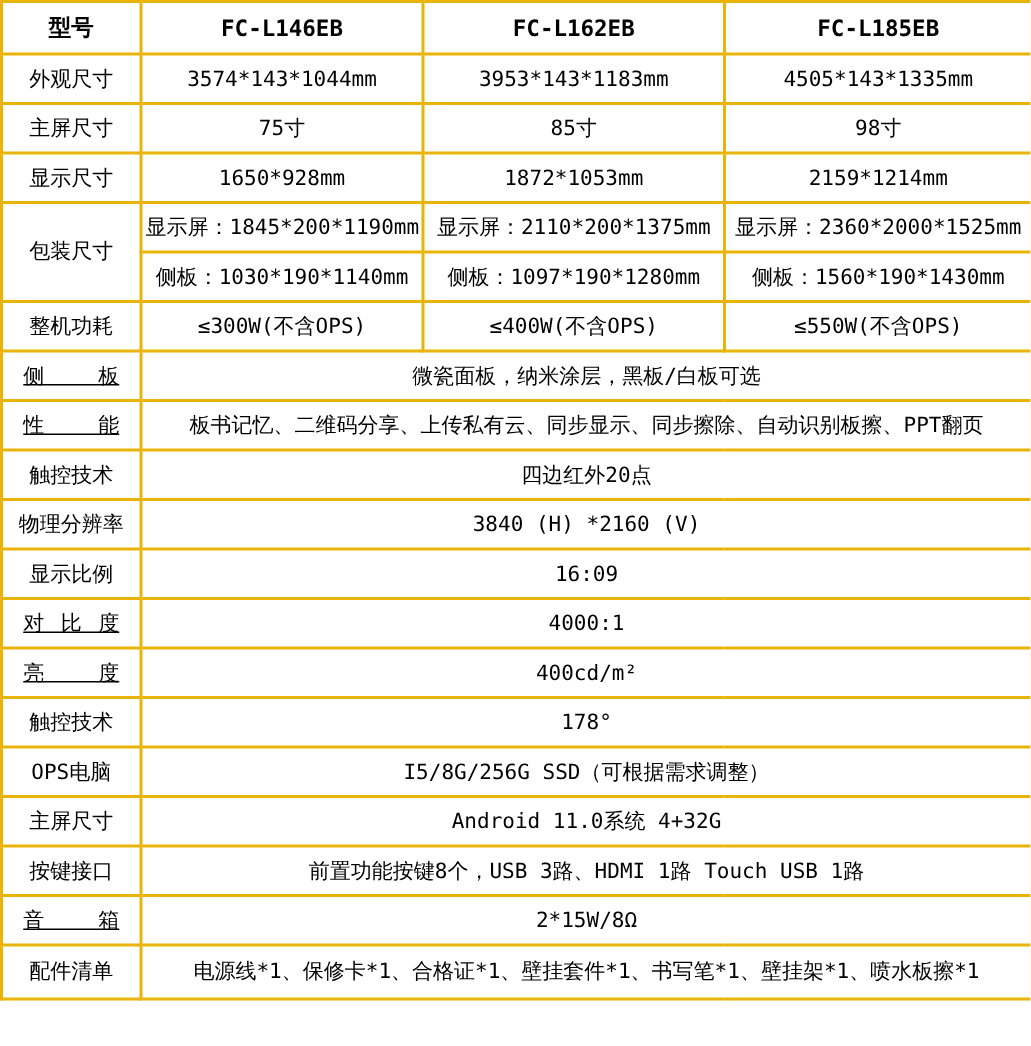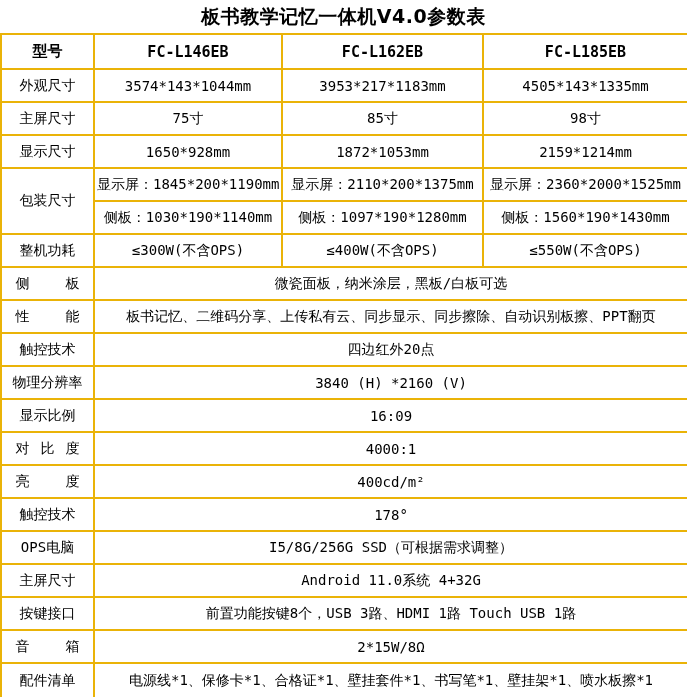--- a/index.html
+++ b/index.html
@@ -44,49 +44,49 @@
   }
   tr.hdr   { height: 35px; }
   tr.r     { height: 33px; }
   tr.last  { height: 36px; }
   .spread {
     display: block;
     width: 64px;
     margin: 0 auto;
     text-align: justify;
     text-align-last: justify;
+    text-decoration: underline;
   }
 </style>
 </head>
 <body>
 
 <div class="page">
 
-  <div class="title">板书教学记忆一体机V4.0参数表</div>
 
   <table class="spec">
     <colgroup>
       <col style="width:93px">
         <col style="width:188px">
         <col style="width:201px">
         <col style="width:205px">
     </colgroup>
 
     <tbody>
         <tr class="hdr">
       <th>型号</th>
       <th>FC-L146EB</th>
       <th>FC-L162EB</th>
       <th>FC-L185EB</th>
     </tr>
 
     <tr class="r">
       <td>外观尺寸</td>
       <td>3574*143*1044mm</td>
-      <td>3953*217*1183mm</td>
+      <td>3953*143*1183mm</td>
       <td>4505*143*1335mm</td>
     </tr>
 
     <tr class="r">
       <td>主屏尺寸</td>
       <td>75寸</td>
       <td>85寸</td>
       <td>98寸</td>
     </tr>
 

